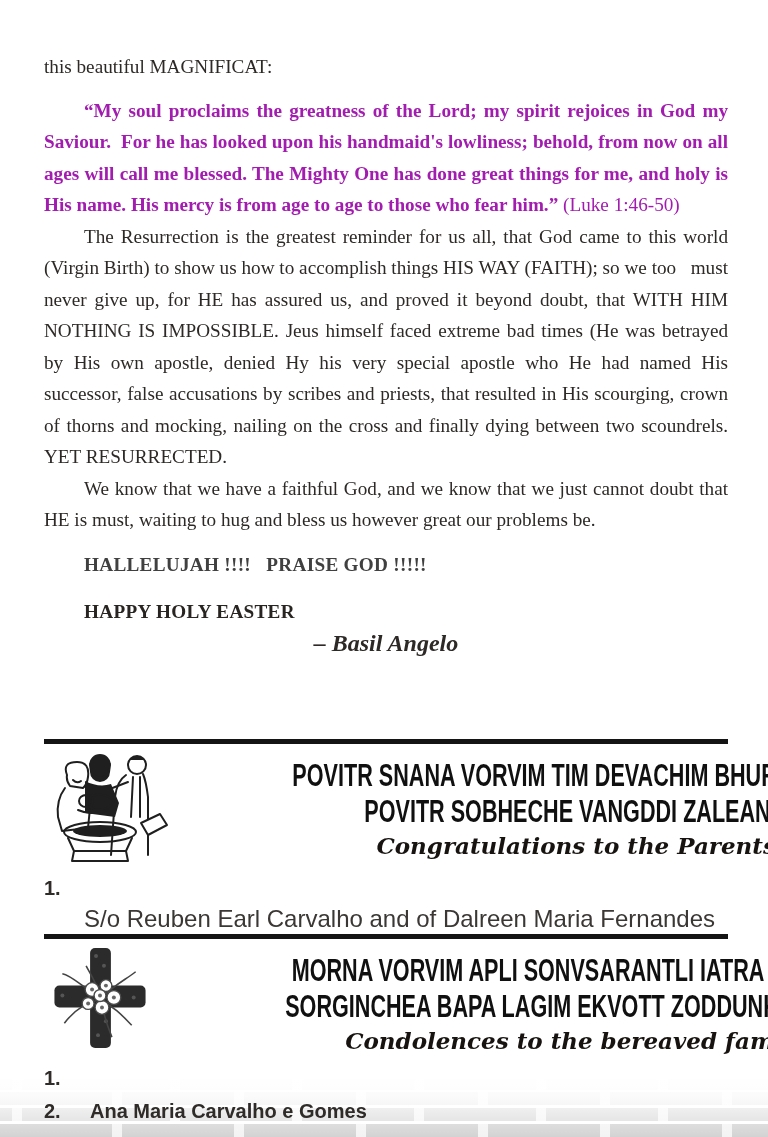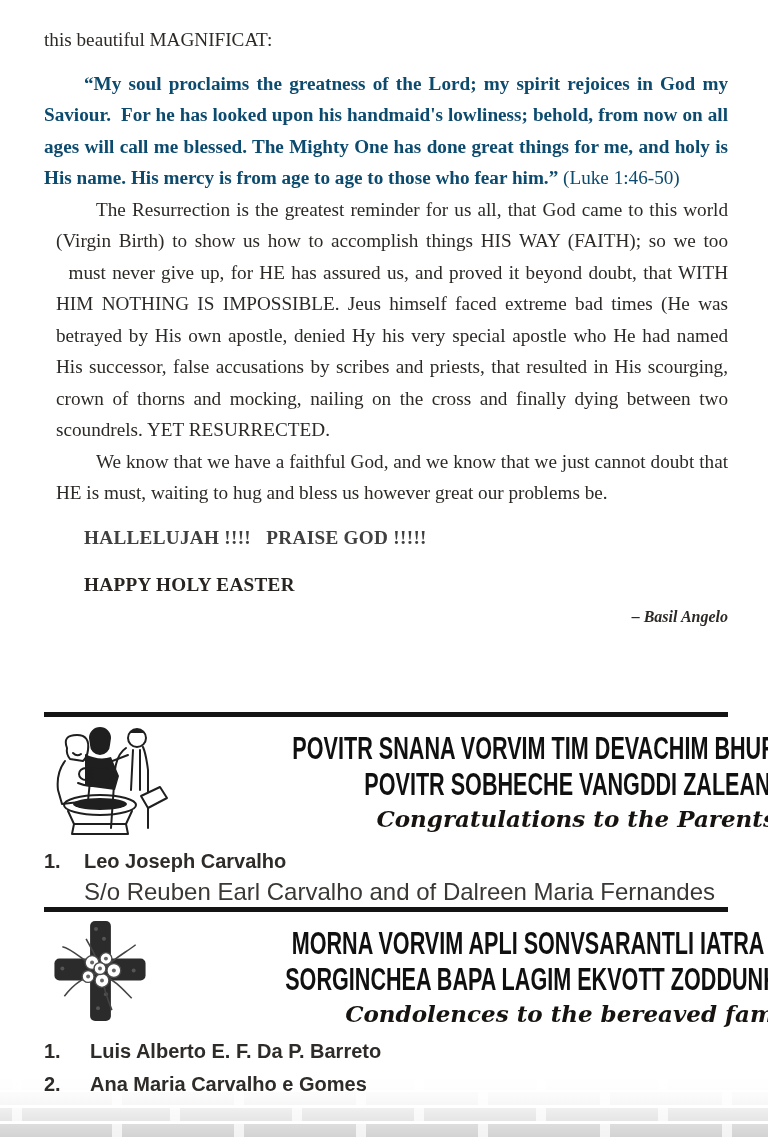--- a/index.html
+++ b/index.html
@@ -6,32 +6,32 @@
   body {
     width:768px; height:1137px;
     background:#ffffff;
     font-family:"Liberation Serif", serif;
     color:#2d2926;
     position:relative;
     overflow:hidden;
   }
   .page {
     position:relative; z-index:1;
-    padding:24px 40px 0 44px;
+    padding:51px 40px 0 44px;
   }
   
   .text-area { height:688px; overflow:hidden; }
   .text-area p { margin:0; font-size:19.2px; line-height:31.5px; }
   p.intro { text-indent:0; }
-  p.quote { margin-top:12px; font-weight:bold; text-align:justify; text-indent:40px; color:#0c4a6e; }
+  p.quote { margin-top:12px; font-weight:bold; text-align:justify; text-indent:40px; color:#a21caf; }
   p.quote .cite { font-weight:normal; }
-  p.body-par { text-align:justify; text-indent:40px;margin-left:12px; }
+  p.body-par { text-align:justify; text-indent:40px; }
   p.shout { margin-top:13px; font-weight:bold; text-indent:40px; color:#404040; letter-spacing:.3px; }
   p.shout2 { margin-top:16px; font-weight:bold; text-indent:40px; color:#282421; letter-spacing:.3px; }
-  p.byline { text-align:right; font-weight:bold; font-style:italic; font-size:16px; }
+  p.byline { text-align:center; font-weight:bold; font-style:italic; font-size:24px; }
   
   .rule { height:5px; background:#141414; }
   
   .section { padding-top:7px; }
   .sec-head { display:flex; align-items:flex-start; }
   .sec-img { flex:none; }
   .sec-img.baptism { width:138px; }
   .sec-img.cross { width:118px; padding-left:6px; }
   .sec-txt { flex:1; text-align:center; padding-top:6px; }
   .kh-line { font-family:"Liberation Sans", sans-serif; font-weight:700; font-size:30px; line-height:36px; color:#101010; }
@@ -100,21 +100,20 @@
       </div>
       <div class="sec-txt">
         <div class="kh-line"><span class="squeeze">POVITR SNANA VORVIM TIM DEVACHIM BHURGIM ANI</span></div>
         <div class="kh-line"><span class="squeeze">POVITR SOBHECHE VANGDDI ZALEANT.</span></div>
         <div class="sub-heading">Congratulations to the Parents</div>
       </div>
     </div>
     <div class="sec-list">
       <div class="entry">
         <span class="num">1.</span>
-        <span class="name">Leo Joseph Carvalho</span>
       </div>
       <div class="entry-detail">S/o Reuben Earl Carvalho and of Dalreen Maria Fernandes</div>
     </div>
   </div>
 
   <div class="rule"></div>
 
   <div class="section condolence">
     <div class="sec-head">
       <div class="sec-img cross">
@@ -157,21 +156,20 @@
       </div>
       <div class="sec-txt">
         <div class="kh-line"><span class="squeeze">MORNA VORVIM APLI SONVSARANTLI IATRA SOMPOUN</span></div>
         <div class="kh-line"><span class="squeeze">SORGINCHEA BAPA LAGIM EKVOTT ZODDUNK GELEANT</span></div>
         <div class="sub-heading">Condolences to the bereaved families</div>
       </div>
     </div>
     <div class="sec-list">
       <div class="entry">
         <span class="num">1.</span>
-        <span class="name">Luis Alberto E. F. Da P. Barreto</span>
       </div>
       <div class="entry">
         <span class="num">2.</span>
         <span class="name">Ana Maria Carvalho e Gomes</span>
       </div>
     </div>
   </div>
 
 </div>
 

